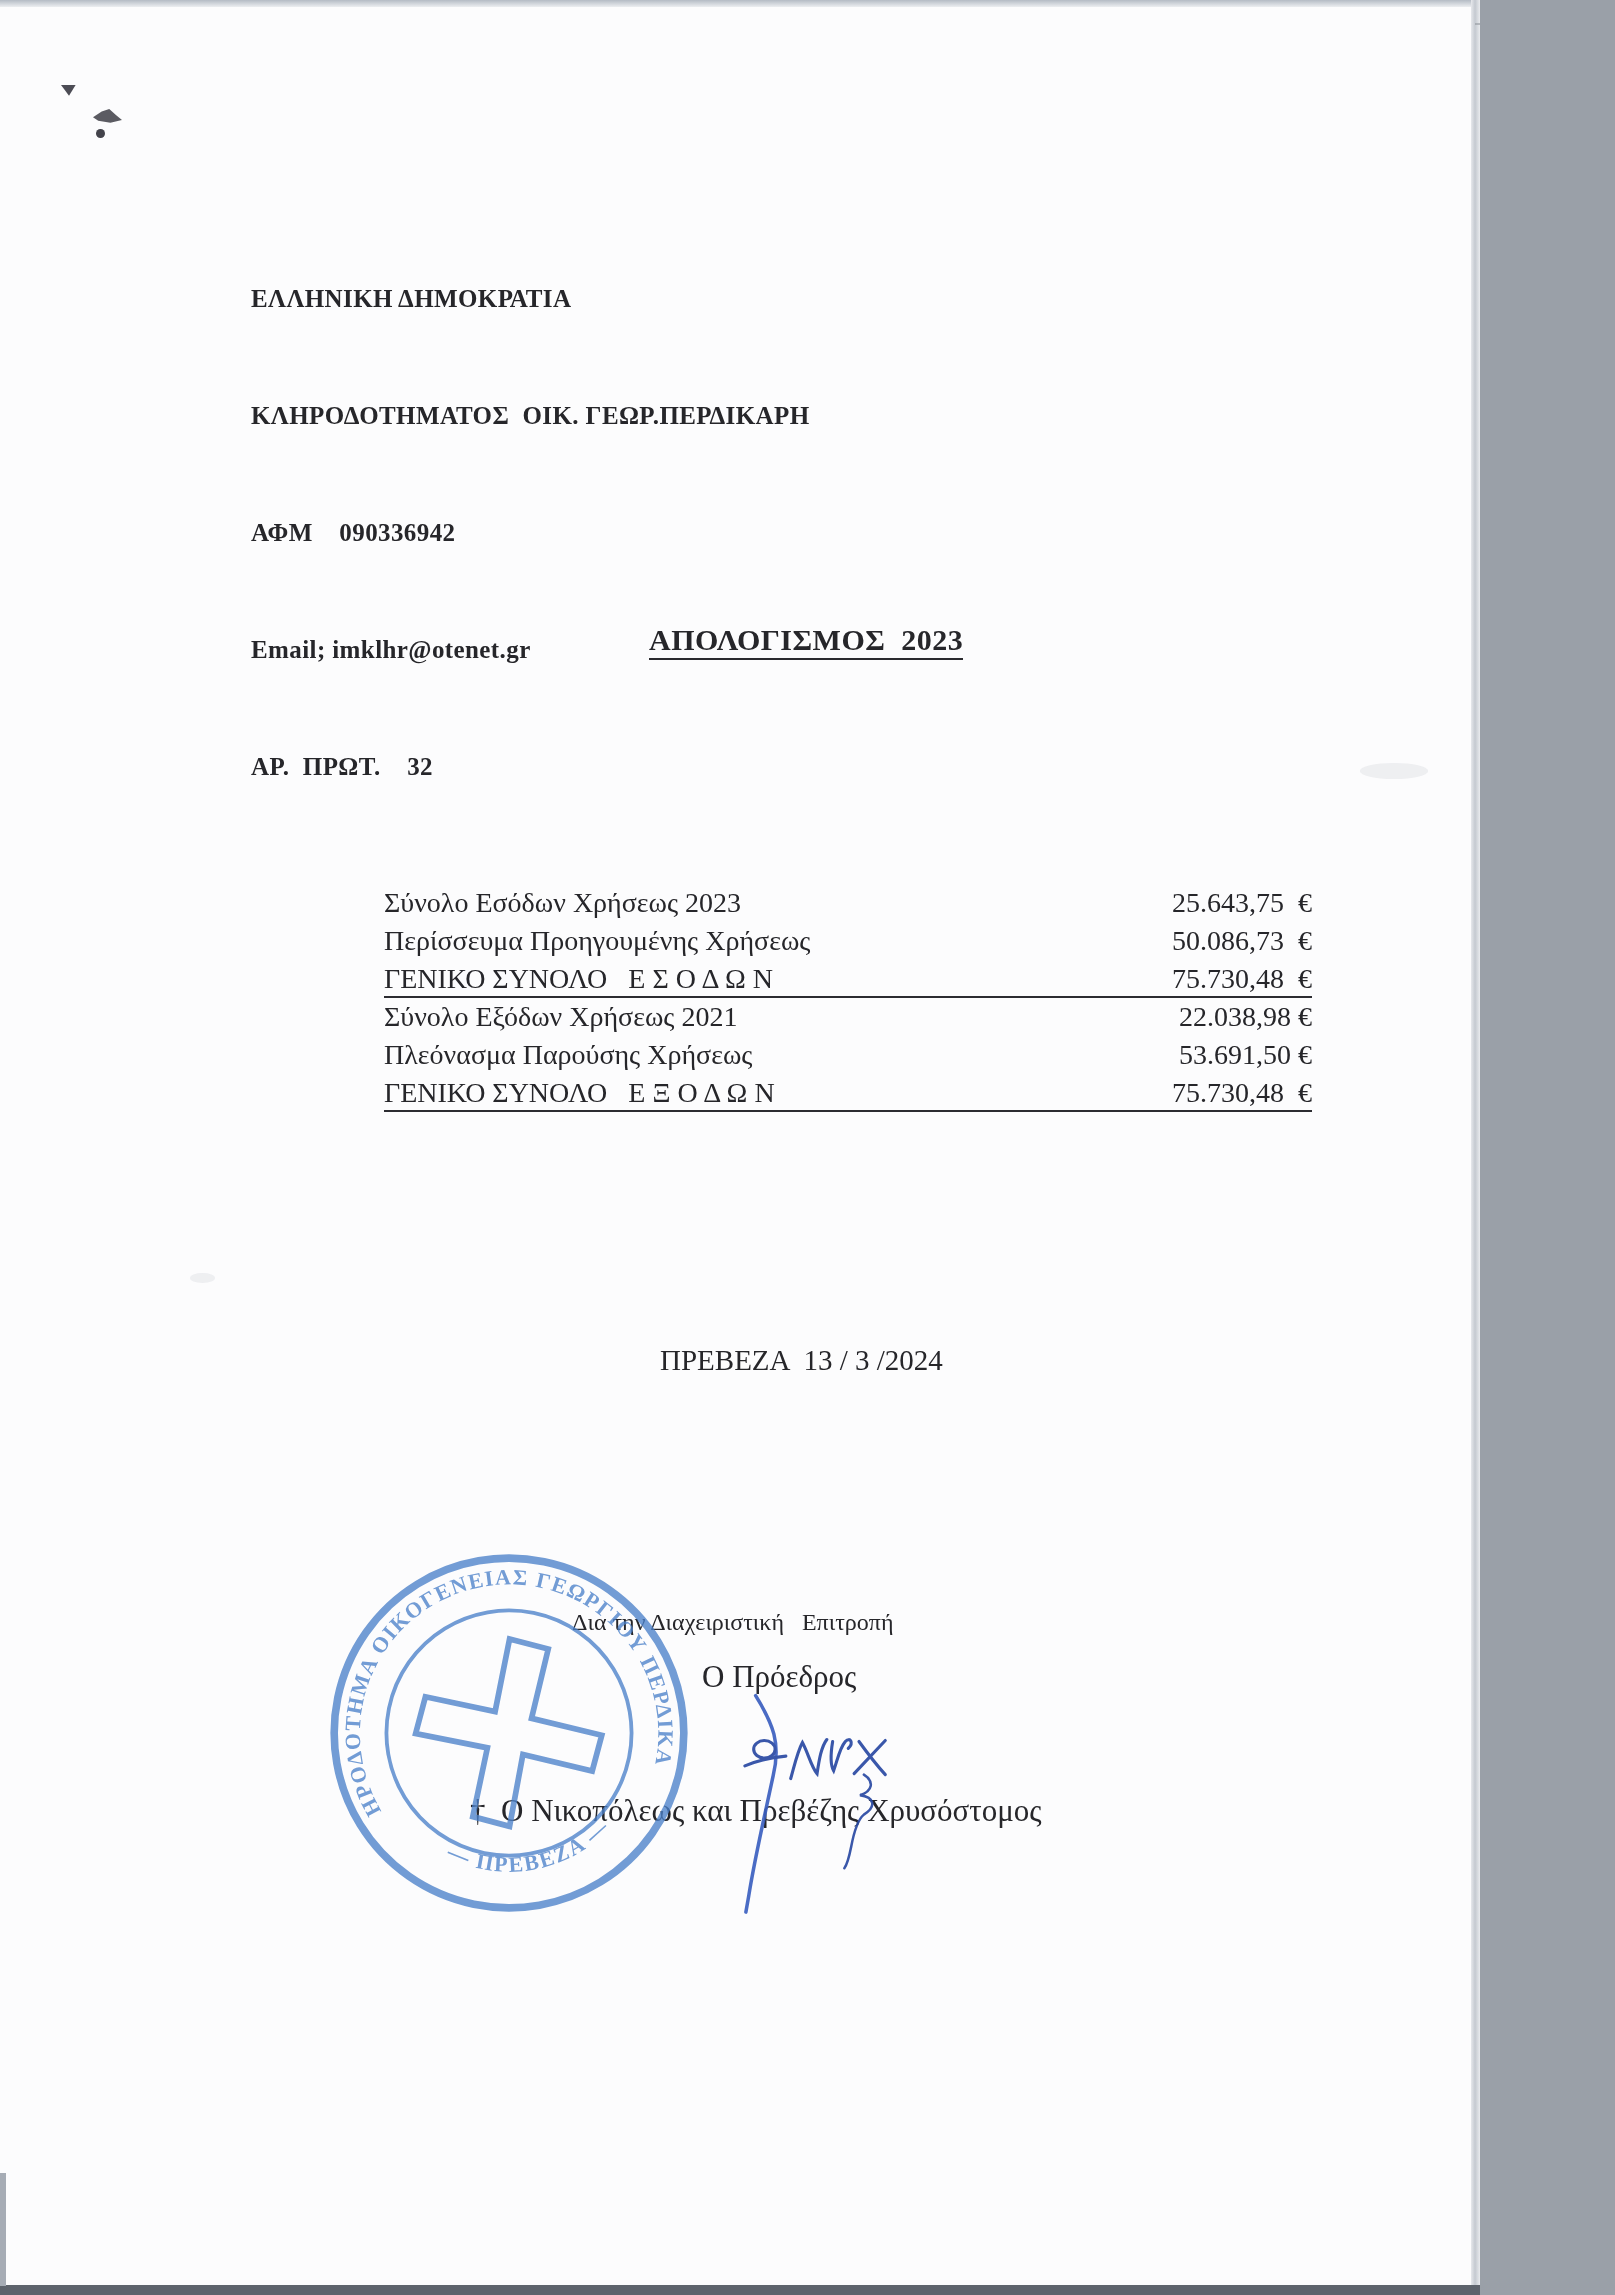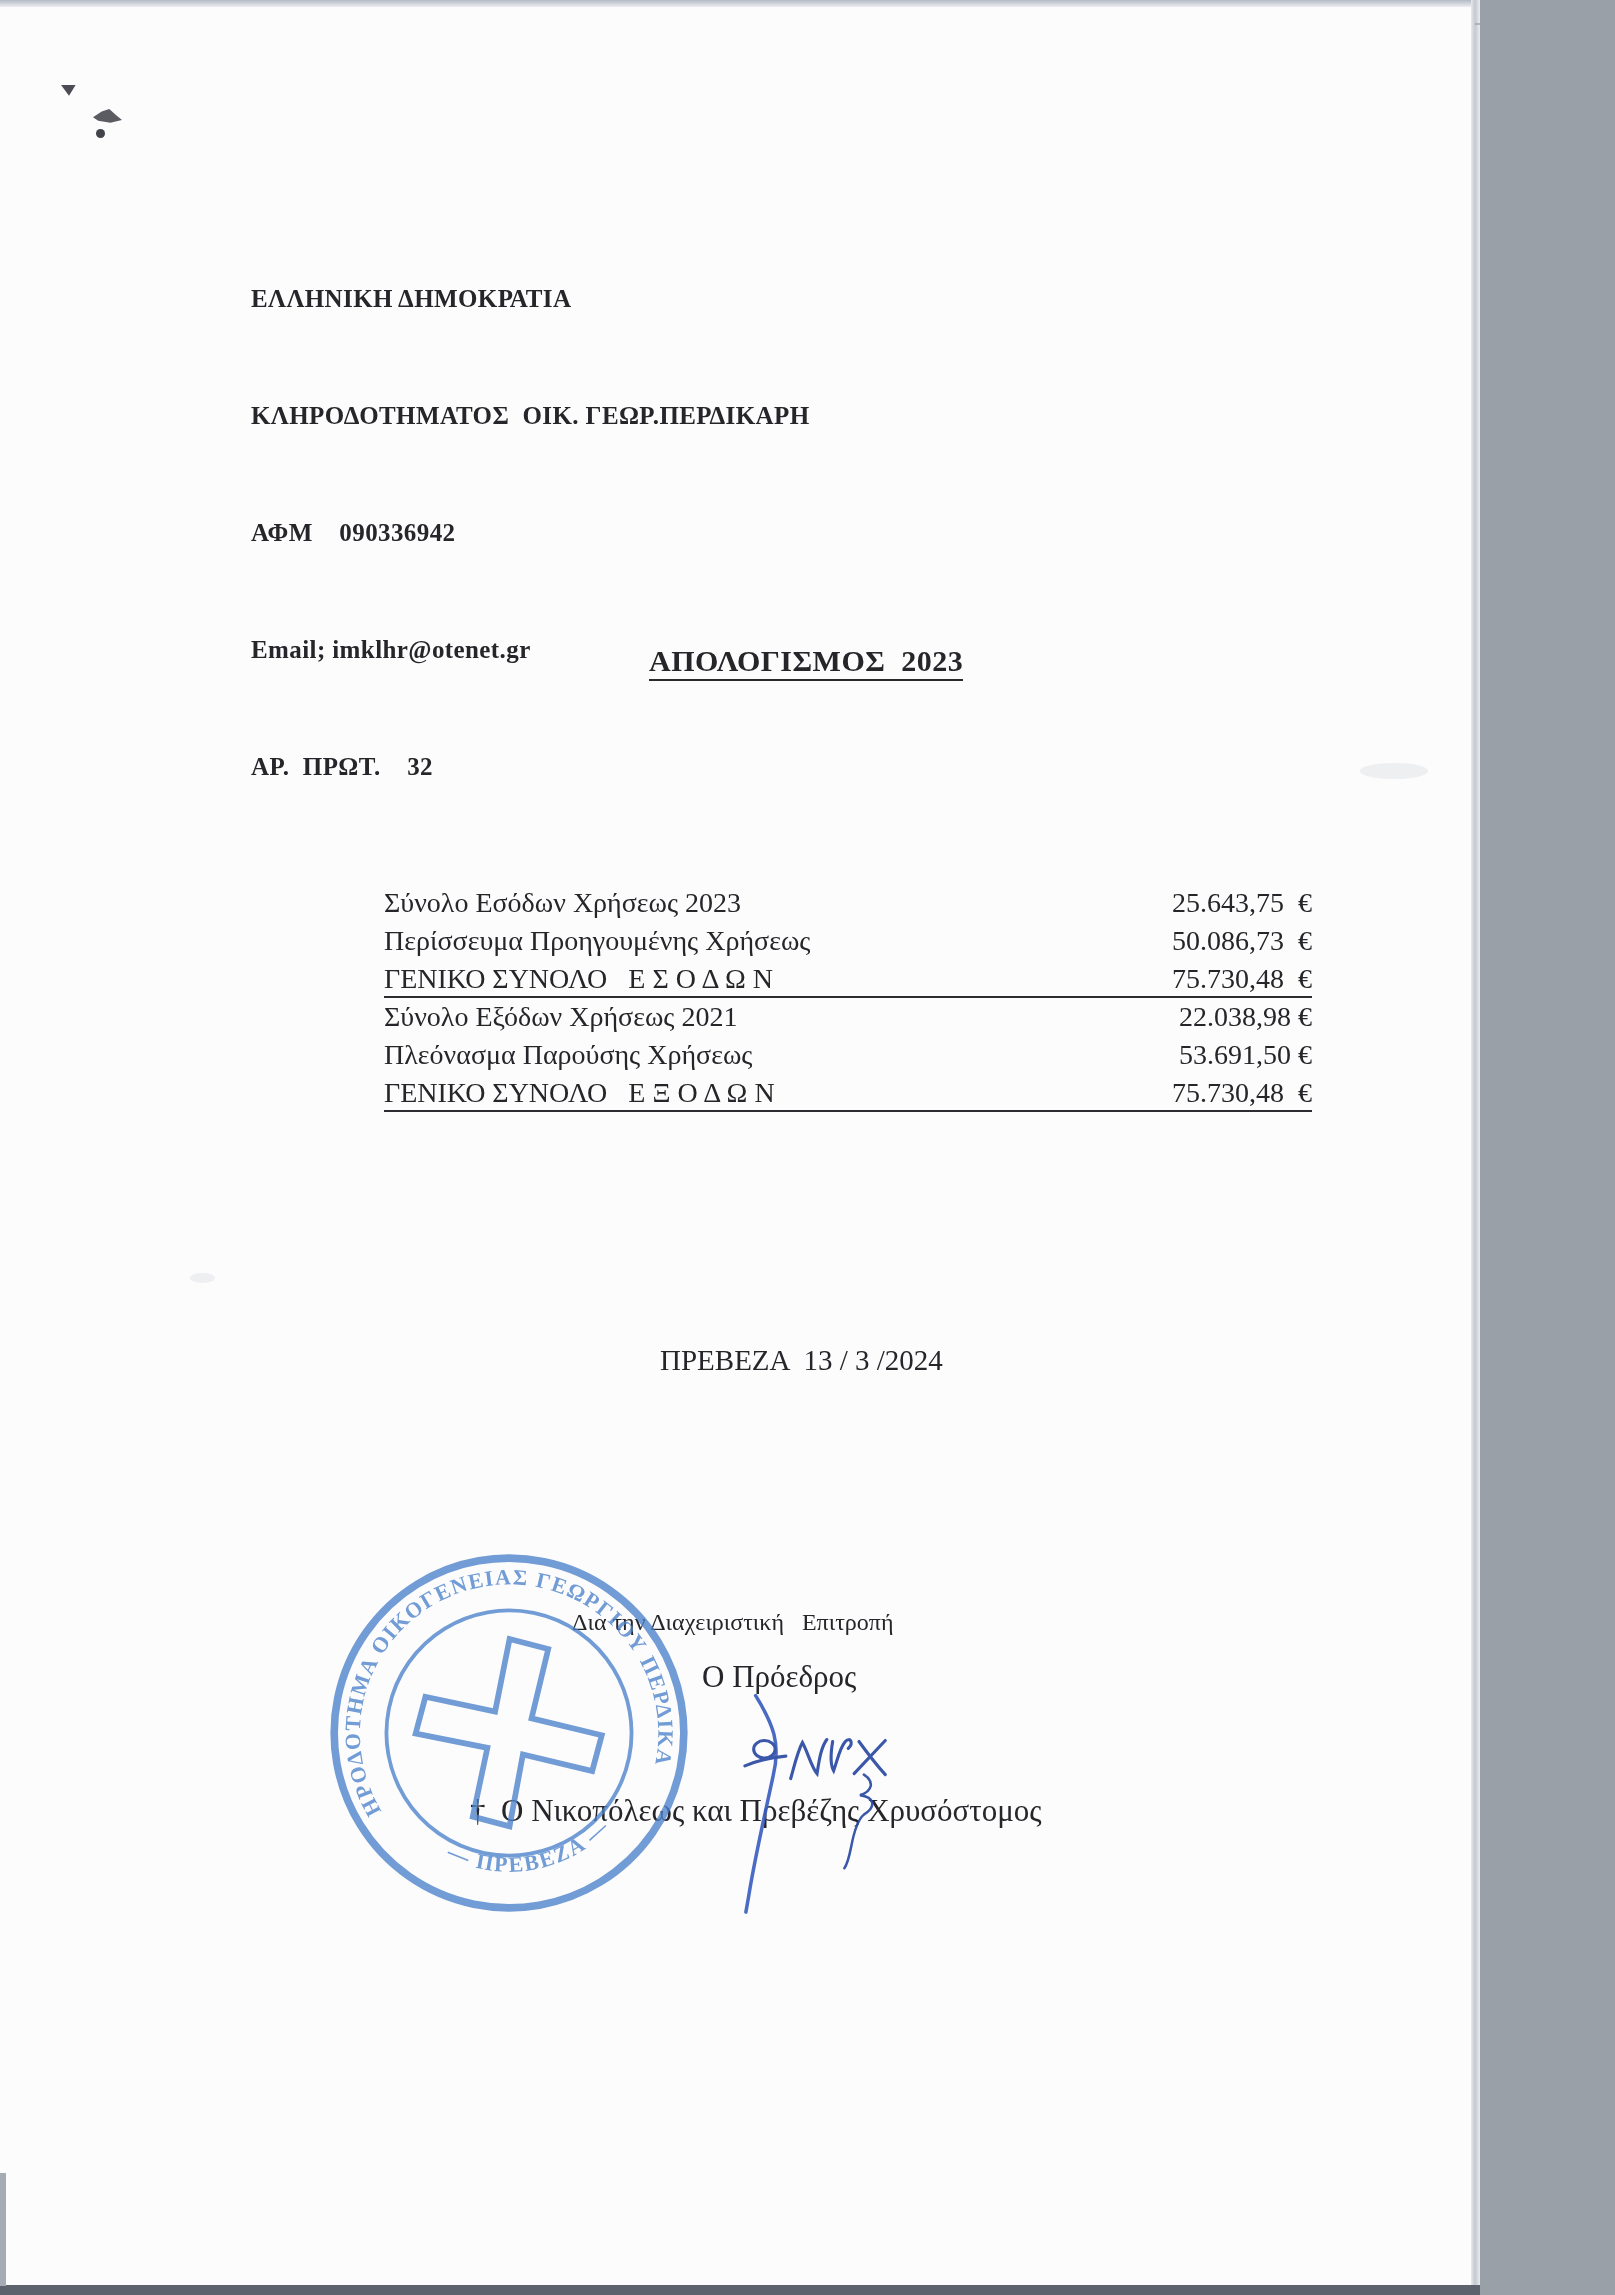--- a/index.html
+++ b/index.html
@@ -25,21 +25,21 @@
             clip-path:polygon(0 0,100% 0,55% 100%); }
   .speck2 { left:93px; top:109px; width:29px; height:13.7px; background:#3e3e47; opacity:.85;
             clip-path:polygon(0 60%,30% 18%,56% 0,80% 45%,100% 80%,60% 100%,18% 85%); }
   .speck3 { left:96px; top:129px; width:8.8px; height:8.8px; background:#43434b; border-radius:50%; }
   .smudge { position:absolute; background:#dfe1e5; border-radius:50%; opacity:.5; }
 
   .header { position:absolute; left:251px; top:201px; font-size:25px; font-weight:600;
             line-height:39px; letter-spacing:0.4px; white-space:pre; }
   .header .hl { height:39px; }
 
-  .title { position:absolute; left:649px; top:644px; font-size:30px; font-weight:700;
+  .title { position:absolute; left:649px; top:623px; font-size:30px; font-weight:700;
            letter-spacing:0.5px; white-space:pre; border-bottom:2.9px solid #2a2a2e;
            padding-bottom:1px; }
 
   .acct { position:absolute; left:369px; top:884px; width:943px; font-size:28px; }
   .acct-row { display:flex; justify-content:space-between; align-items:baseline;
               height:38px; line-height:38px; white-space:pre; box-sizing:border-box;margin-left:15px; }
   .acct-row.total { border-bottom:2.4px solid #2c2c31; }
   .acct-amount { text-align:right; }
 
   .place-date { position:absolute; left:660px; top:1344px; font-size:29px; white-space:pre; }

